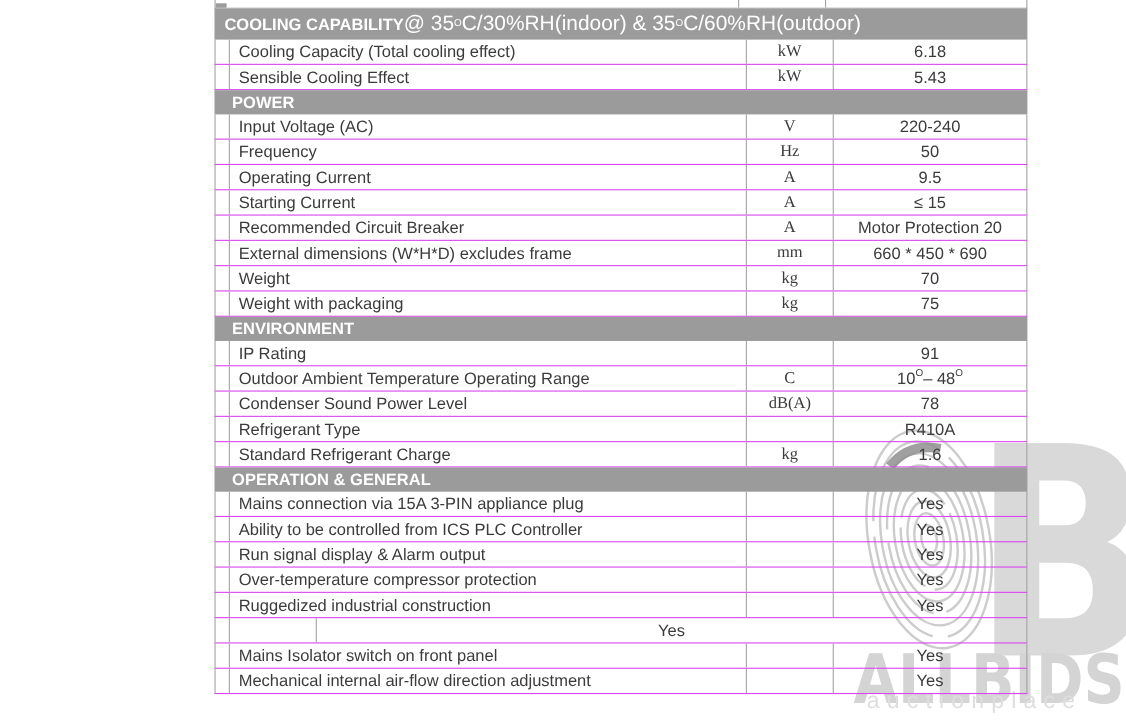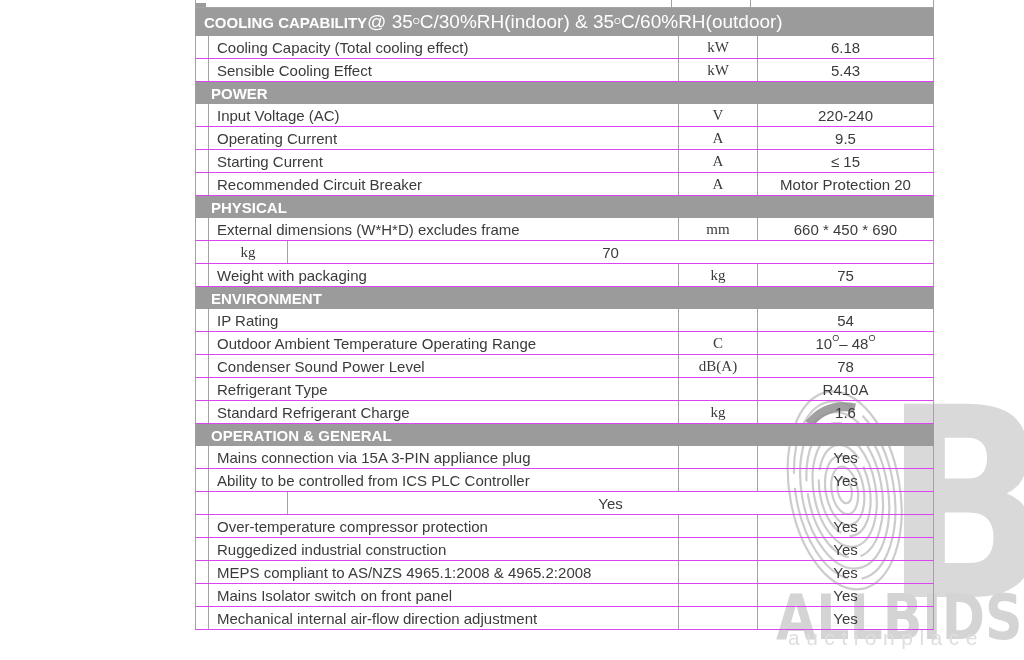--- a/index.html
+++ b/index.html
@@ -144,66 +144,70 @@
       <span class="t">POWER</span>
     </div>
     <div class="row">
       <div class="c-pad"></div>
       <div class="c-label">Input Voltage (AC)</div>
       <div class="c-unit">V</div>
       <div class="c-value">220-240</div>
     </div>
     <div class="row">
       <div class="c-pad"></div>
+      <div class="c-label">Frequency</div>
+      <div class="c-unit">Hz</div>
+      <div class="c-value">50</div>
+    </div>
+    <div class="row">
+      <div class="c-pad"></div>
       <div class="c-label">Operating Current</div>
       <div class="c-unit">A</div>
       <div class="c-value">9.5</div>
     </div>
     <div class="row">
       <div class="c-pad"></div>
       <div class="c-label">Starting Current</div>
       <div class="c-unit">A</div>
       <div class="c-value">≤ 15</div>
     </div>
     <div class="row">
       <div class="c-pad"></div>
       <div class="c-label">Recommended Circuit Breaker</div>
       <div class="c-unit">A</div>
       <div class="c-value">Motor Protection 20</div>
     </div>
 
-    <div class="bar small">
-      <span class="t">PHYSICAL</span>
-    </div>
     <div class="row">
       <div class="c-pad"></div>
       <div class="c-label">External dimensions (W*H*D) excludes frame</div>
       <div class="c-unit">mm</div>
       <div class="c-value">660 * 450 * 690</div>
     </div>
     <div class="row">
       <div class="c-pad"></div>
+      <div class="c-label">Weight</div>
       <div class="c-unit">kg</div>
       <div class="c-value">70</div>
     </div>
     <div class="row">
       <div class="c-pad"></div>
       <div class="c-label">Weight with packaging</div>
       <div class="c-unit">kg</div>
       <div class="c-value">75</div>
     </div>
 
     <div class="bar small">
       <span class="t">ENVIRONMENT</span>
     </div>
     <div class="row">
       <div class="c-pad"></div>
       <div class="c-label">IP Rating</div>
       <div class="c-unit"></div>
-      <div class="c-value">54</div>
+      <div class="c-value">91</div>
     </div>
     <div class="row">
       <div class="c-pad"></div>
       <div class="c-label">Outdoor Ambient Temperature Operating Range</div>
       <div class="c-unit">C</div>
       <div class="c-value">
           <span>10</span>
           <sup class="deg">O</sup>
           <span> – 48</span>
           <sup class="deg">O</sup>
@@ -238,38 +242,38 @@
       <div class="c-value">Yes</div>
     </div>
     <div class="row">
       <div class="c-pad"></div>
       <div class="c-label">Ability to be controlled from ICS PLC Controller</div>
       <div class="c-unit"></div>
       <div class="c-value">Yes</div>
     </div>
     <div class="row">
       <div class="c-pad"></div>
+      <div class="c-label">Run signal display &amp; Alarm output</div>
       <div class="c-unit"></div>
       <div class="c-value">Yes</div>
     </div>
     <div class="row">
       <div class="c-pad"></div>
       <div class="c-label">Over-temperature compressor protection</div>
       <div class="c-unit"></div>
       <div class="c-value">Yes</div>
     </div>
     <div class="row">
       <div class="c-pad"></div>
       <div class="c-label">Ruggedized industrial construction</div>
       <div class="c-unit"></div>
       <div class="c-value">Yes</div>
     </div>
     <div class="row">
       <div class="c-pad"></div>
-      <div class="c-label">MEPS compliant to AS/NZS 4965.1:2008 &amp; 4965.2:2008</div>
       <div class="c-unit"></div>
       <div class="c-value">Yes</div>
     </div>
     <div class="row">
       <div class="c-pad"></div>
       <div class="c-label">Mains Isolator switch on front panel</div>
       <div class="c-unit"></div>
       <div class="c-value">Yes</div>
     </div>
     <div class="row">

